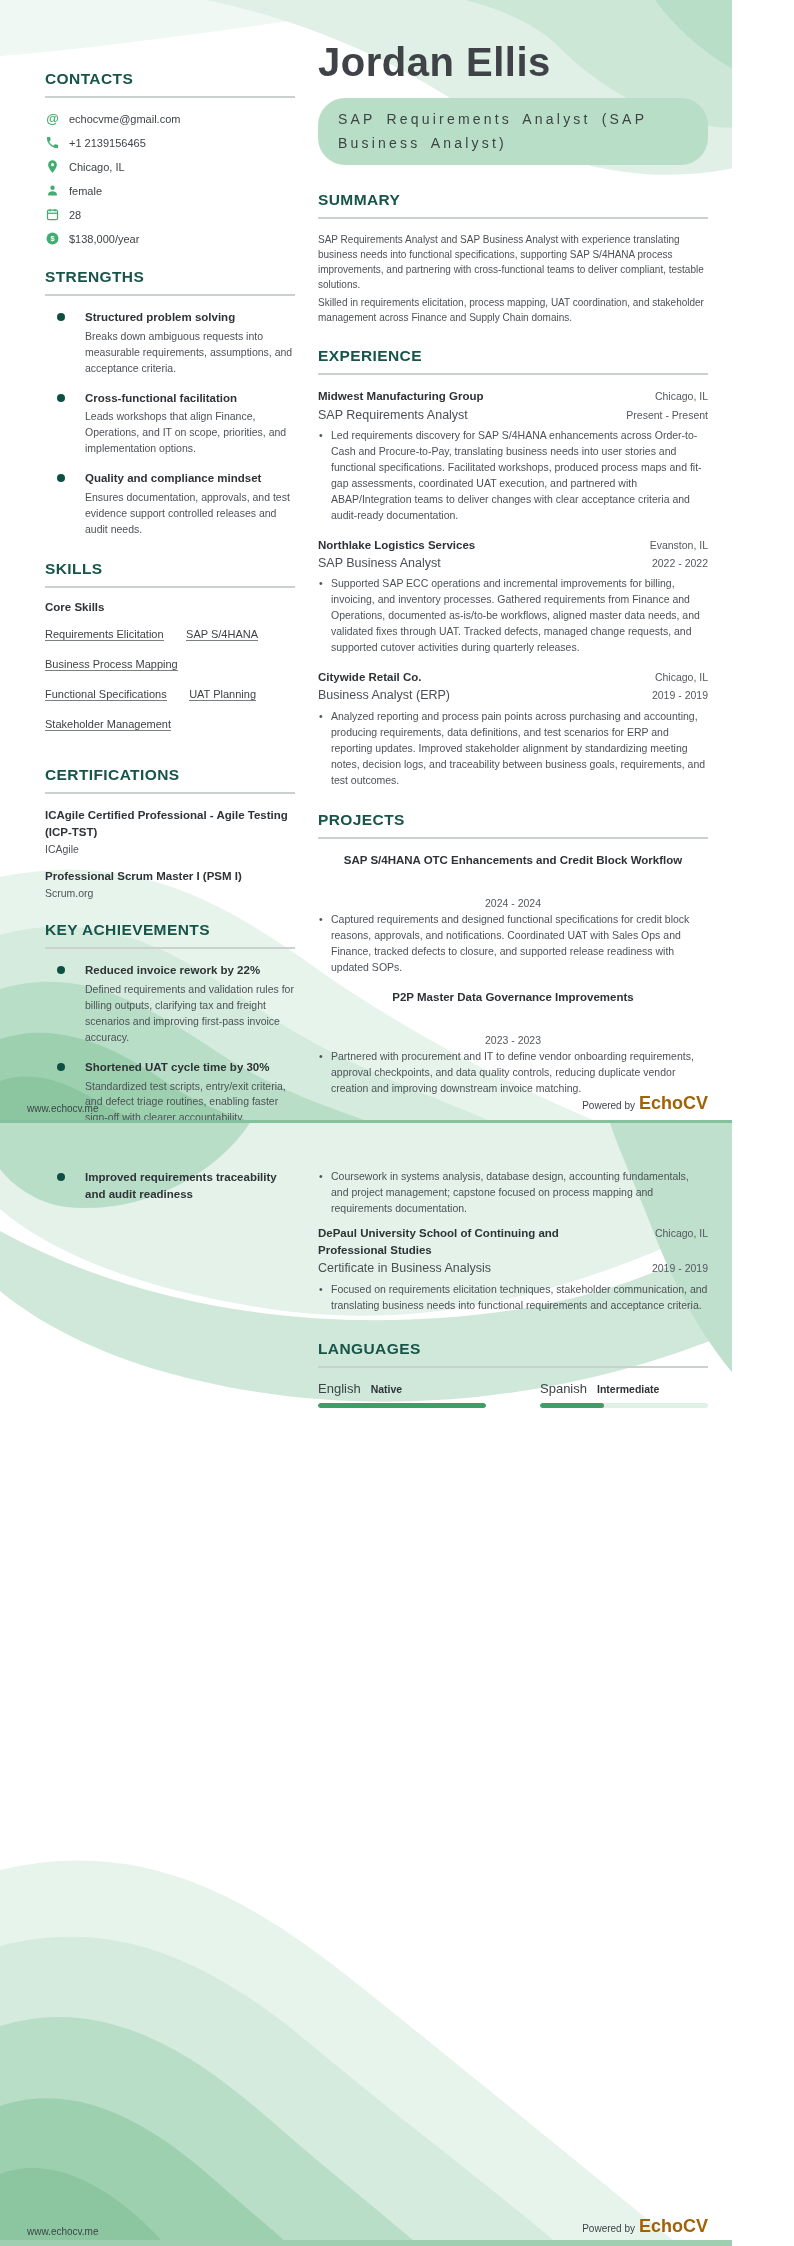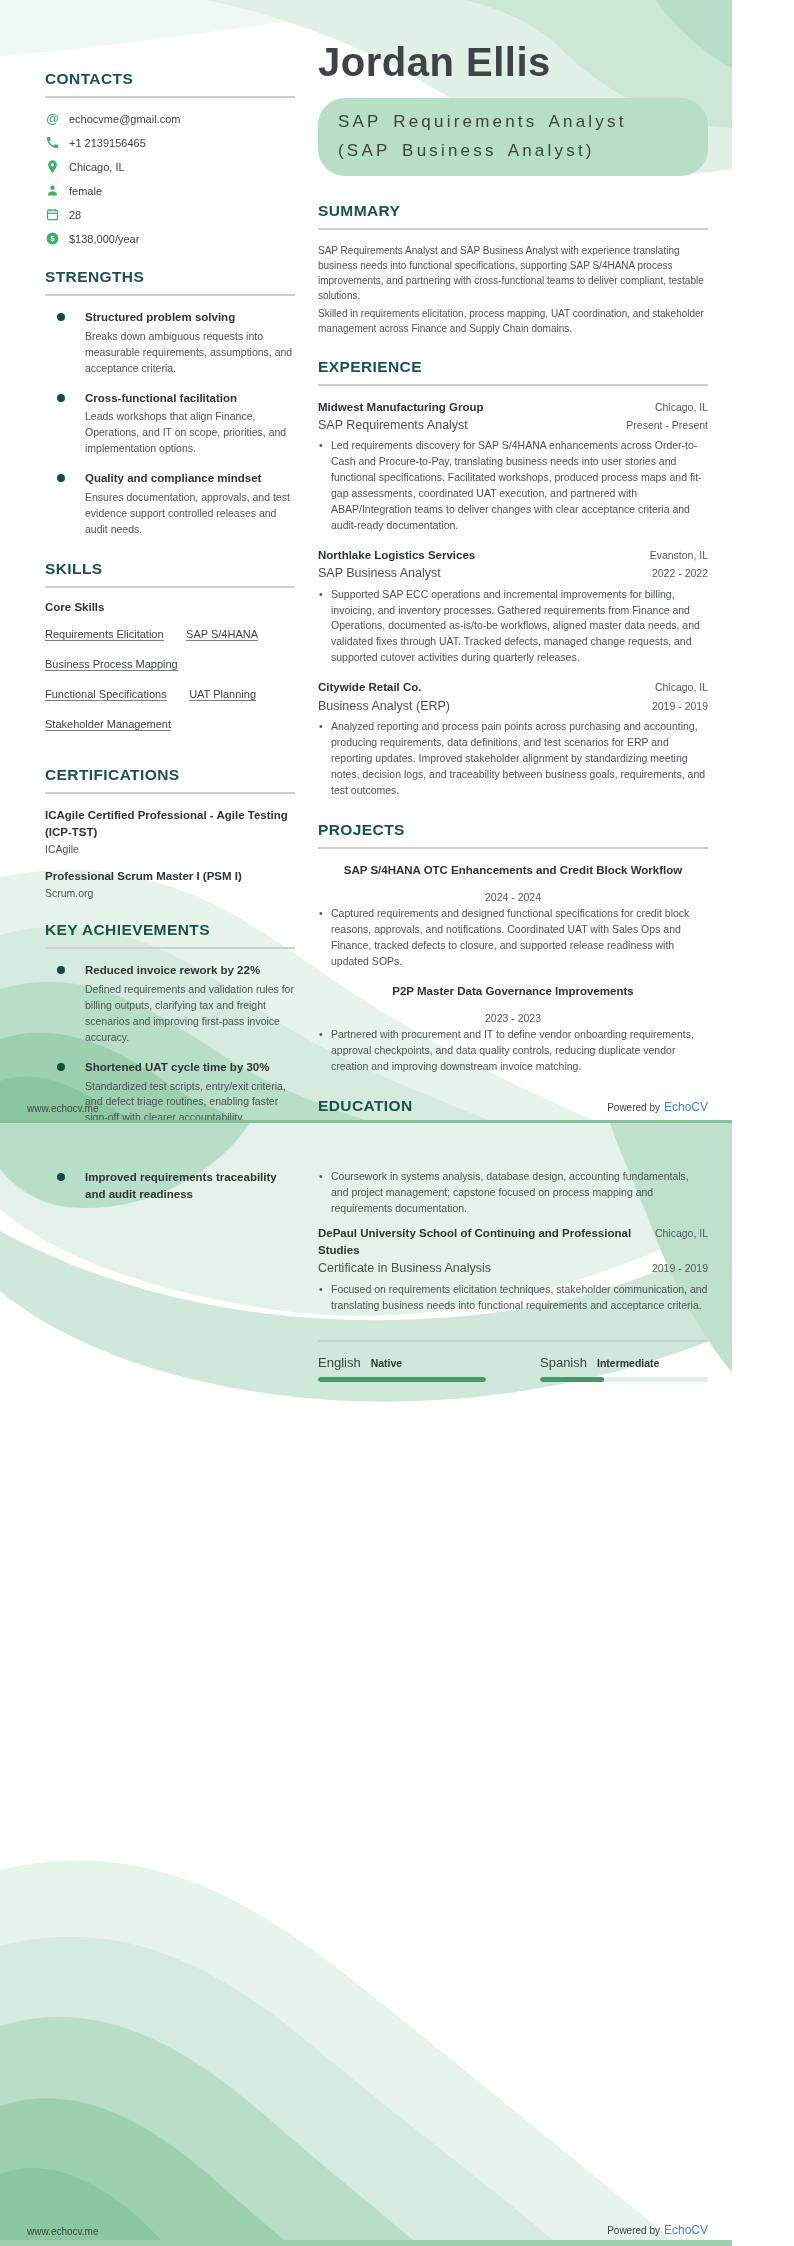--- a/index.html
+++ b/index.html
@@ -18,21 +18,21 @@
   .p2 .col-left{padding-top:46px;}
   .p2 .col-right{padding-top:46px;}
 
   .sec{margin-bottom:22px;}
   .sec-h{margin:0;font-size:15.5px;font-weight:700;color:#175449;letter-spacing:.4px;}
   .rule{height:2px;background:#cbd1ce;margin:8px 0 13px;}
 
   
   .name{margin:0;font-size:40px;font-weight:600;color:#3f4347;letter-spacing:.5px;line-height:1.12;}
   .pill{margin:13px 0 26px;background:#b9dec8;border-radius:27px;padding:10px 20px;
-        font-size:17px;line-height:1.7;letter-spacing:3.2px;word-spacing:4px;color:#3b443f;}
+        font-size:14px;line-height:1.7;letter-spacing:3.2px;word-spacing:4px;color:#3b443f;}
 
   
   .contacts{list-style:none;margin:2px 0 0;padding:0;}
   .contacts li{display:flex;align-items:center;margin-bottom:9px;font-size:11px;color:#3e4347;}
   .cicon{width:15px;height:15px;margin-right:9px;flex:none;display:flex;align-items:center;justify-content:center;}
   .cicon svg{width:15px;height:15px;display:block;}
   .at-glyph{font-size:13px;font-weight:700;color:#3fae6e;line-height:1;}
 
   
   .b-item{position:relative;padding-left:40px;margin-bottom:13px;}
@@ -45,21 +45,21 @@
   .chip{display:inline-block;margin:0 18px 13px 0;border-bottom:1.5px solid #7a817d;font-size:11px;color:#3e4347;}
 
   
   .cert{margin-bottom:13px;}
   .cert-title{font-size:11.5px;font-weight:700;color:#2e3337;line-height:1.5;}
   .cert-issuer{margin-top:2px;font-size:10.5px;color:#4d5257;}
 
   
   .para{margin:0 0 3px;font-size:10px;line-height:1.5;color:#4d5257;}
   .entry{margin-bottom:13px;}
-  .erow{display:flex;justify-content:space-between;align-items:baseline;gap:12px;}
+  .erow{display:flex;justify-content:space-between;align-items:baseline;gap:28px;}
   .erow.center{align-items:center;flex-direction:column;}
   .company{font-size:11.5px;font-weight:700;color:#2e3337;line-height:1.5;}
   .loc{font-size:10.5px;color:#54595e;text-align:right;white-space:nowrap;flex:none;}
   .loc.wrap{white-space:normal;width:64px;line-height:1.5;}
   .role{font-size:12.5px;color:#4a5055;line-height:1.55;}
   .dates{font-size:10.5px;color:#54595e;white-space:nowrap;flex:none;text-align:right;}
   .ebullets{margin-top:3px;}
   .ebullet{position:relative;padding-left:13px;font-size:10.5px;line-height:1.52;color:#4d5257;margin-bottom:5px;}
   .ebullet::before{content:"\2022";position:absolute;left:1px;top:0;color:#4d5257;}
 
@@ -69,21 +69,21 @@
   .lang-head{display:flex;align-items:baseline;gap:10px;margin-bottom:7px;}
   .lang-name{font-size:13px;color:#3e4348;}
   .lang-level{font-size:10.5px;font-weight:700;color:#2e3337;}
   .bar{height:5px;border-radius:3px;background:#dff0e6;overflow:hidden;}
   .bar-fill{height:100%;border-radius:3px;background:#3d9e68;}
 
   
   .footer{position:absolute;left:27px;right:24px;bottom:9px;display:flex;justify-content:space-between;align-items:flex-end;z-index:2;}
   .site-url{font-size:10px;color:#3e4347;text-decoration:none;}
   .powered{font-size:10px;color:#3e4347;}
-  .powered .brand{font-size:12px;color:#3b82f6;margin-left:4px;}
+  .powered .brand{font-size:18px;color:#a16207;margin-left:4px;font-weight:bold;}
   .edge-strip{position:absolute;left:0;right:0;bottom:0;height:3px;background:#86c19e;z-index:2;}
   .p2 .edge-strip{height:6px;background:#9fceb1;}
 </style>
 </head>
 <body>
 
 <div class="canvas">
 
   <div class="page p1">
 
@@ -365,20 +365,21 @@
           <div class="erow">
             <span class="role">Certificate in Business Analysis</span>
             <span class="dates">2019 - 2019</span>
           </div>
           <div class="ebullets">
             <div class="ebullet">Focused on requirements elicitation techniques, stakeholder communication, and translating business needs into functional requirements and acceptance criteria.</div>
           </div>
         </div>
 
         <section class="sec" style="margin-top:26px;">
+          <h2 class="sec-h">LANGUAGES</h2>
           <div class="rule"></div>
           <div class="langs">
             <div class="lang">
               <div class="lang-head">
                 <span class="lang-name">English</span>
                 <span class="lang-level">Native</span>
               </div>
               <div class="bar">
                 <div class="bar-fill" style="width: 100%;"></div>
               </div>

